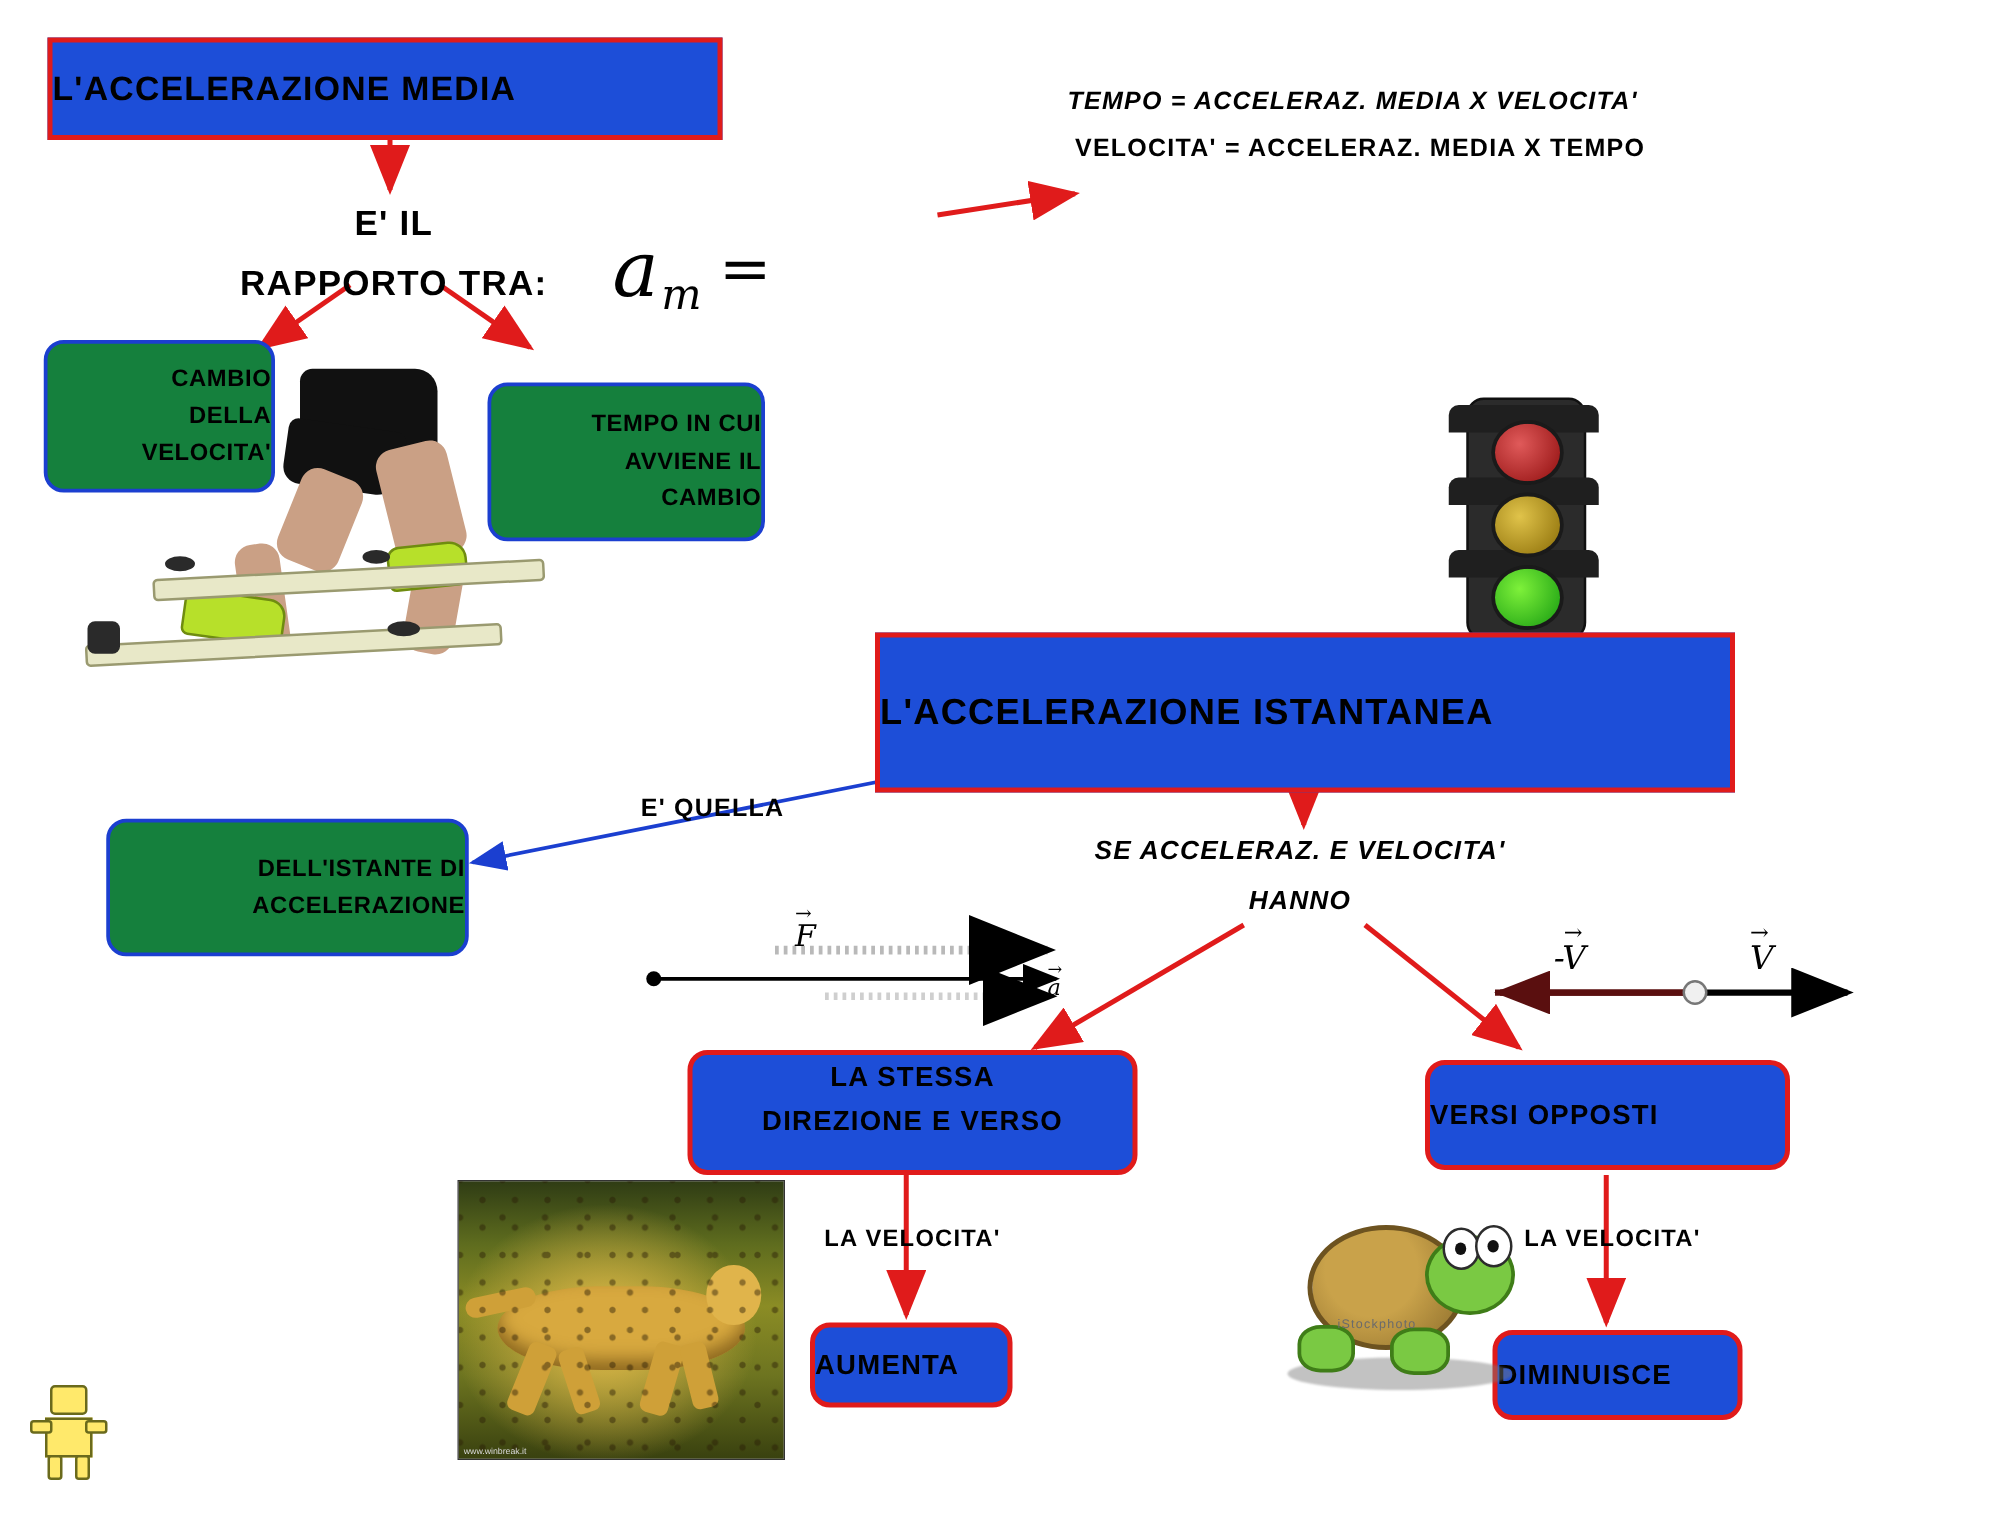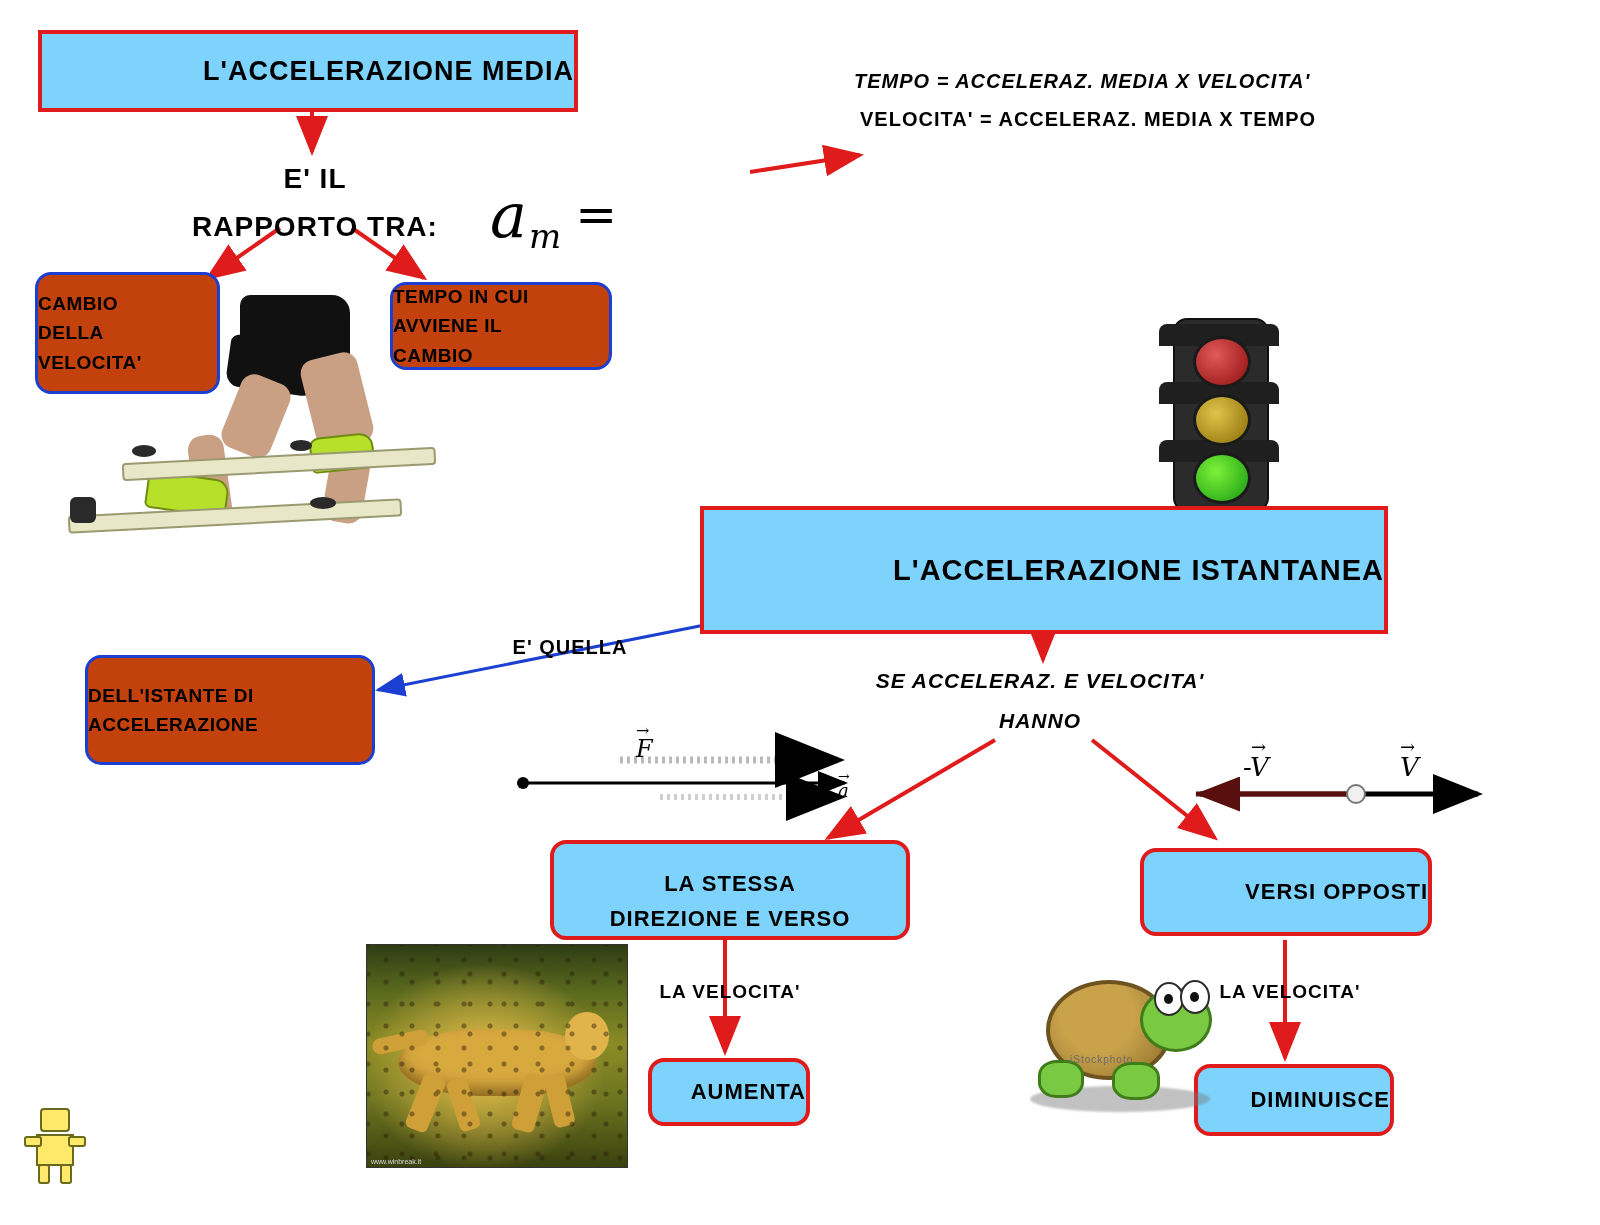--- a/index.html
+++ b/index.html
@@ -3,30 +3,30 @@
 <meta charset="utf-8">
 <style>
   html,body{margin:0;padding:0;}
   body{
     width:1600px;height:1225px;position:relative;background:#ffffff;
     font-family:"Liberation Sans",sans-serif;overflow:hidden;
   }
   .abs{position:absolute;}
   
   .yellowbox{
-    background:#7dd3fc;border:4px solid #e01b1b;
-    display:flex;align-items:center;justify-content:flex-end;
+    background:#1d4ed8;border:4px solid #e01b1b;
+    display:flex;align-items:center;justify-content:flex-start;
     text-align:center;font-weight:bold;color:#000;
     letter-spacing:1px;box-sizing:border-box;
   }
   .yellowbox.round{border-radius:16px;}
   
   .cyanbox{
-    background:#c2410c;border:3px solid #1b3fd0;border-radius:16px;
-    display:flex;flex-direction:column;align-items:flex-start;justify-content:center;
+    background:#15803d;border:3px solid #1b3fd0;border-radius:16px;
+    display:flex;flex-direction:column;align-items:flex-end;justify-content:center;
     text-align:center;font-weight:bold;color:#000;font-size:19px;
     line-height:1.55;box-sizing:border-box;letter-spacing:.5px;
   }
   .plaintext{
     font-weight:bold;color:#000;text-align:center;letter-spacing:1px;
     line-height:1.5;
   }
   .formula-text{
     color:#000;font-weight:bold;letter-spacing:1px;line-height:1.9;
     font-size:20px;white-space:nowrap;
@@ -151,21 +151,21 @@
   <div>E'  IL</div>
   <div style="margin-top:6px;">RAPPORTO    TRA:</div>
 </div>
 
 <div class="abs cyanbox" style="left:35px;top:272px;width:185px;height:122px;">
   <div>CAMBIO</div>
   <div>DELLA</div>
   <div>VELOCITA'</div>
 </div>
 
-<div class="abs cyanbox" style="left:390px;top:282px;width:222px;height:88px;">
+<div class="abs cyanbox" style="left:390px;top:306px;width:222px;height:127px;">
   <div>TEMPO  IN  CUI</div>
   <div>AVVIENE   IL</div>
   <div>CAMBIO</div>
 </div>
 
 <div class="abs math" style="left:490px;top:140px;width:270px;height:150px;display:flex;align-items:center;">
   <span style="font-size:62px;">a</span>
   <span style="font-size:34px;align-self:flex-end;margin:0 0 34px 2px;">m</span>
   <span style="font-size:50px;margin:0 14px;font-style:normal;">=</span>
 </div>

